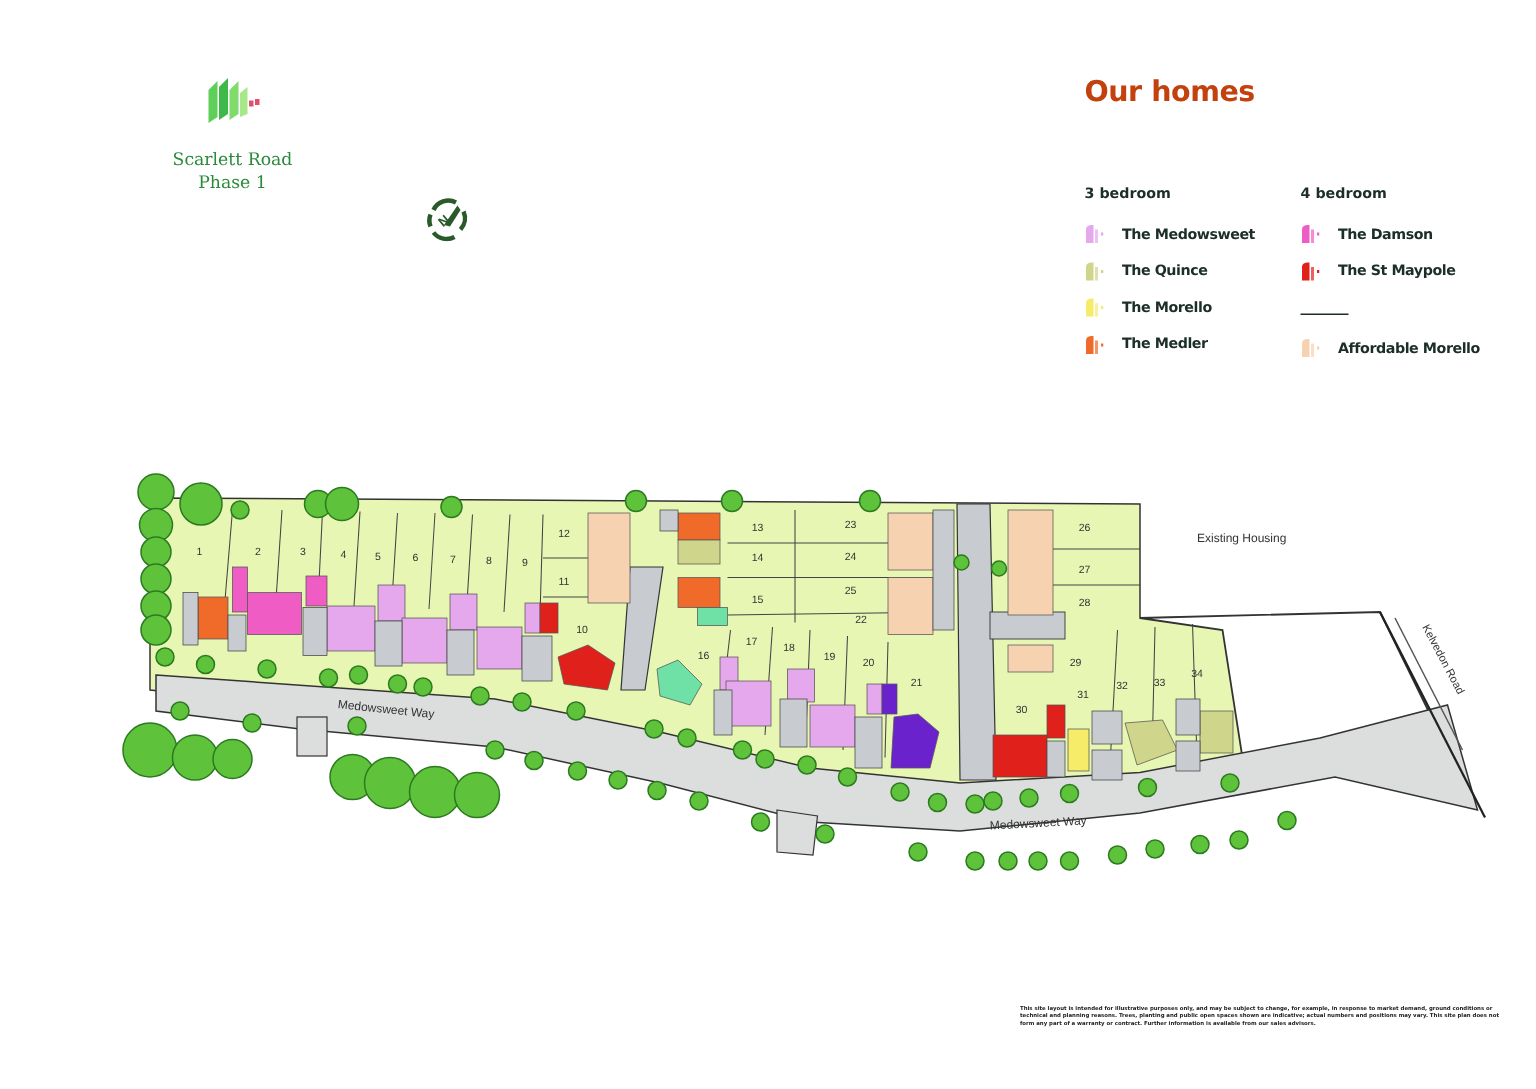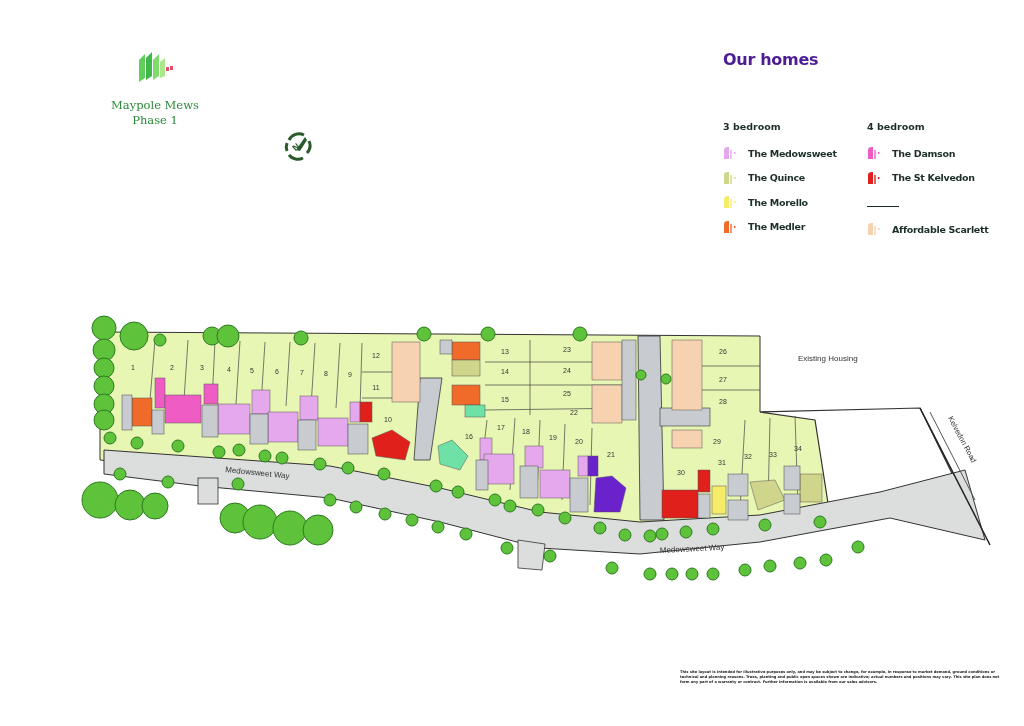--- a/index.html
+++ b/index.html
@@ -2,21 +2,21 @@
 <html><head>
 <meta charset="utf-8">
 <style>
   html, body { margin:0; padding:0; background:#ffffff; }
   body { width:1024px; height:726px; position:relative; overflow:hidden; font-family:"Liberation Sans", sans-serif; }
   .brand { position:absolute; left:100px; top:48px; width:110px; text-align:center; }
   .brand-logo { width:40px; height:36px; margin:0 auto 10px; }
   .brand-title { color:#2a8a3a; font-family:"DejaVu Serif", serif; font-size:11.5px; line-height:15px; }
   .compass { position:absolute; left:283px; top:131px; width:30px; height:30px; }
   .legend { position:absolute; left:723px; top:50px; width:300px; }
-  .legend-title { font-family:"DejaVu Sans", sans-serif; font-weight:bold; font-size:16px; color:#4c1d95; letter-spacing:-0.3px; }
+  .legend-title { font-family:"DejaVu Sans", sans-serif; font-weight:bold; font-size:19px; color:#c2410c; letter-spacing:-0.3px; }
   .legend-cols { position:relative; }
   .legend-col { position:absolute; top:0; width:150px;margin-top:44px; }
   .legend-col.c1 { left:0; } .legend-col.c2 { left:144px; }
   .col-head { font-family:"DejaVu Sans", sans-serif; font-weight:bold; font-size:9.5px; color:#1c2e2a; margin:8px 0 8px; height:12px; }
   .legend-item { display:flex; align-items:center; height:24.5px; }
   .legend-icon { width:20px; height:14px; margin-right:5px; flex:none; }
   .legend-label { font-family:"DejaVu Sans", sans-serif; font-weight:bold; font-size:9.5px; color:#1c2e2a; letter-spacing:-0.3px; }
   .legend-sep { width:32px; height:1px; background:#1c2e2a; margin:16px 0 10px 0; }
   .disclaimer { position:absolute; left:680px; top:670px; width:320px; font-size:3.6px; line-height:5.2px; color:#222; font-family:"DejaVu Sans", sans-serif; font-weight:bold; }
   svg.map { position:absolute; left:0; top:0; }
@@ -28,21 +28,21 @@
 
 <div class="brand">
   <svg class="brand-logo" viewBox="0 0 40 36">
     <polygon points="4,12 10,6 10,30 4,34" fill="#5fcf5a"></polygon>
     <polygon points="11,10 17,4 17,28 11,32" fill="#3fb84a"></polygon>
     <polygon points="18,12 24,6 24,28 18,32" fill="#7fdc6a"></polygon>
     <polygon points="25,14 30,10 30,28 25,30" fill="#a8e88a"></polygon>
     <rect x="31" y="19" width="3" height="4" fill="#e0506a"></rect>
     <rect x="35" y="18" width="3" height="4" fill="#e0506a"></rect>
   </svg>
-  <div class="brand-title">Maypole Mews</div>
+  <div class="brand-title">Scarlett Road</div>
   <div class="brand-title">Phase 1</div>
 </div>
 
 <svg class="compass" viewBox="0 0 30 30">
   <path d="M6,9 A11,11 0 0 1 21,4" stroke="#2a5a2a" stroke-width="3" fill="none"></path>
   <path d="M26,10 A11,11 0 0 1 24,22" stroke="#2a5a2a" stroke-width="3" fill="none"></path>
   <path d="M20,27 A11,11 0 0 1 6,24" stroke="#2a5a2a" stroke-width="3" fill="none"></path>
   <path d="M4,20 A11,11 0 0 1 4,12" stroke="#2a5a2a" stroke-width="3" fill="none"></path>
   <polygon points="22,6 13,19 17,20 24,9" fill="#2a5a2a"></polygon>
   <text x="10" y="20" font-size="9" font-weight="bold" fill="#2a5a2a" font-family="Liberation Sans, sans-serif" transform="rotate(-40 12 17)">N</text>
@@ -95,30 +95,30 @@
             <rect x="11" y="6" width="1.5" height="2" fill="#ee5cc4"></rect>
           </svg>
         <span class="legend-label">The Damson</span>
       </div>
       <div class="legend-item">
         <svg class="legend-icon" viewBox="0 0 20 14">
             <path d="M1,13 L1,4 Q1,1 5,1 L6,1 L6,13 Z" fill="#e0201a"></path>
             <rect x="7" y="4" width="2" height="9" fill="#e0201a" opacity="0.7"></rect>
             <rect x="11" y="6" width="1.5" height="2" fill="#e0201a"></rect>
           </svg>
-        <span class="legend-label">The St Kelvedon</span>
+        <span class="legend-label">The St Maypole</span>
       </div>
       <div class="legend-sep"></div>
       <div class="legend-item">
         <svg class="legend-icon" viewBox="0 0 20 14">
             <path d="M1,13 L1,4 Q1,1 5,1 L6,1 L6,13 Z" fill="#f6d2b0"></path>
             <rect x="7" y="4" width="2" height="9" fill="#f6d2b0" opacity="0.7"></rect>
             <rect x="11" y="6" width="1.5" height="2" fill="#f6d2b0"></rect>
           </svg>
-        <span class="legend-label">Affordable Scarlett</span>
+        <span class="legend-label">Affordable Morello</span>
       </div>
     </div>
   </div>
 </div>
 
 <svg class="map" width="1024" height="726" viewBox="0 0 1024 726">
 
   <g>
     <polygon points="100,332 440,334 760,336 760,412 920,410 965,500 820,520 640,535 540,530 440,500 330,476 200,470 100,460" fill="#e8f6b4" stroke="#333" stroke-width="1"></polygon>
     <polygon points="760,412 920,408 965,500 830,516 815,420" fill="#ffffff" stroke="#333" stroke-width="1.2"></polygon>

